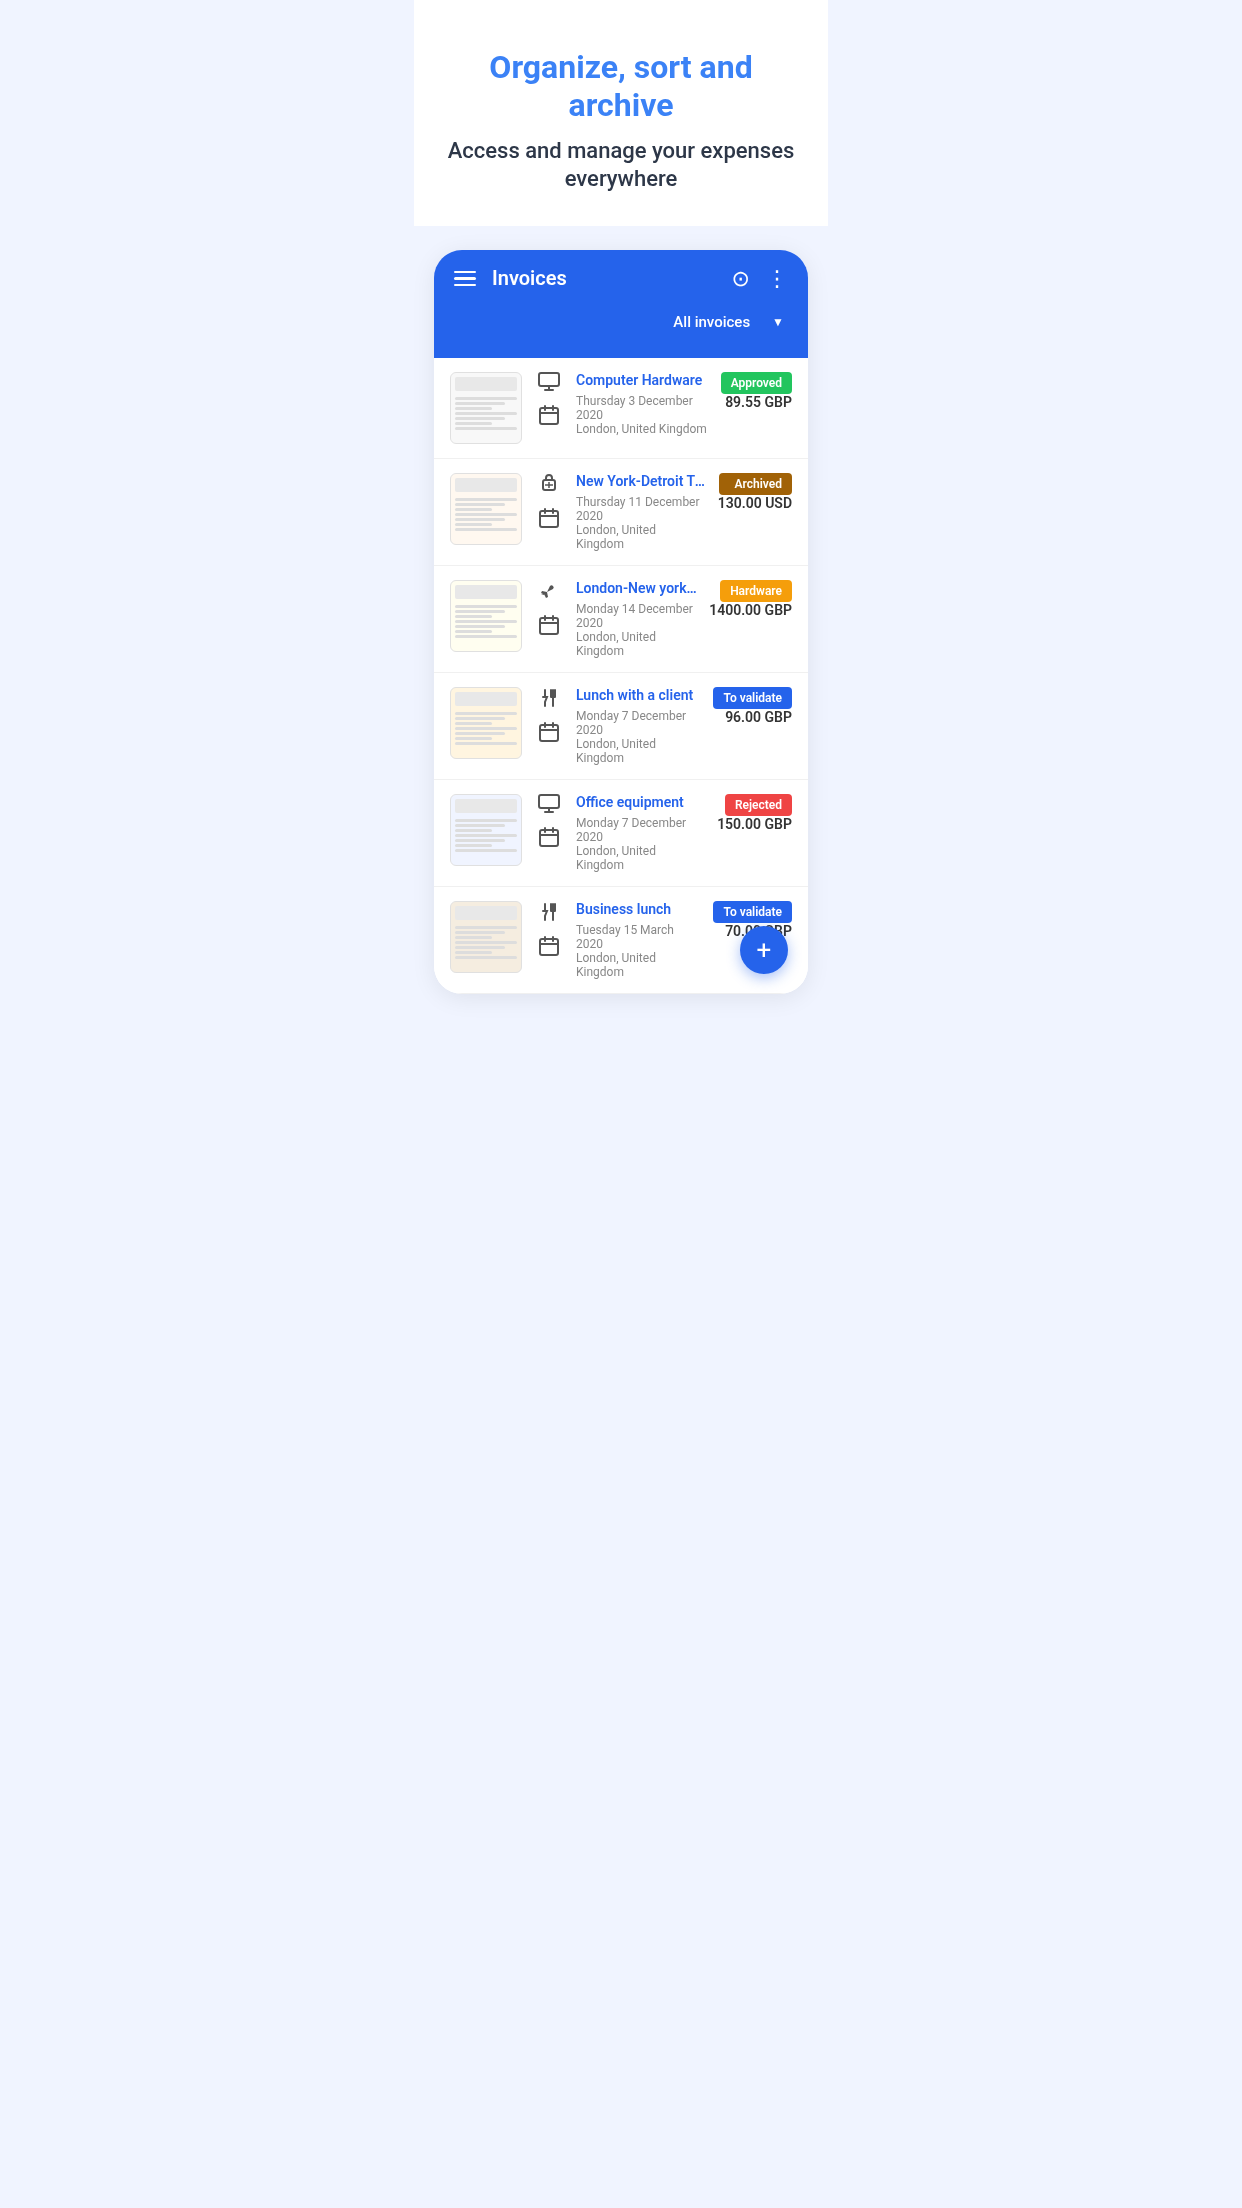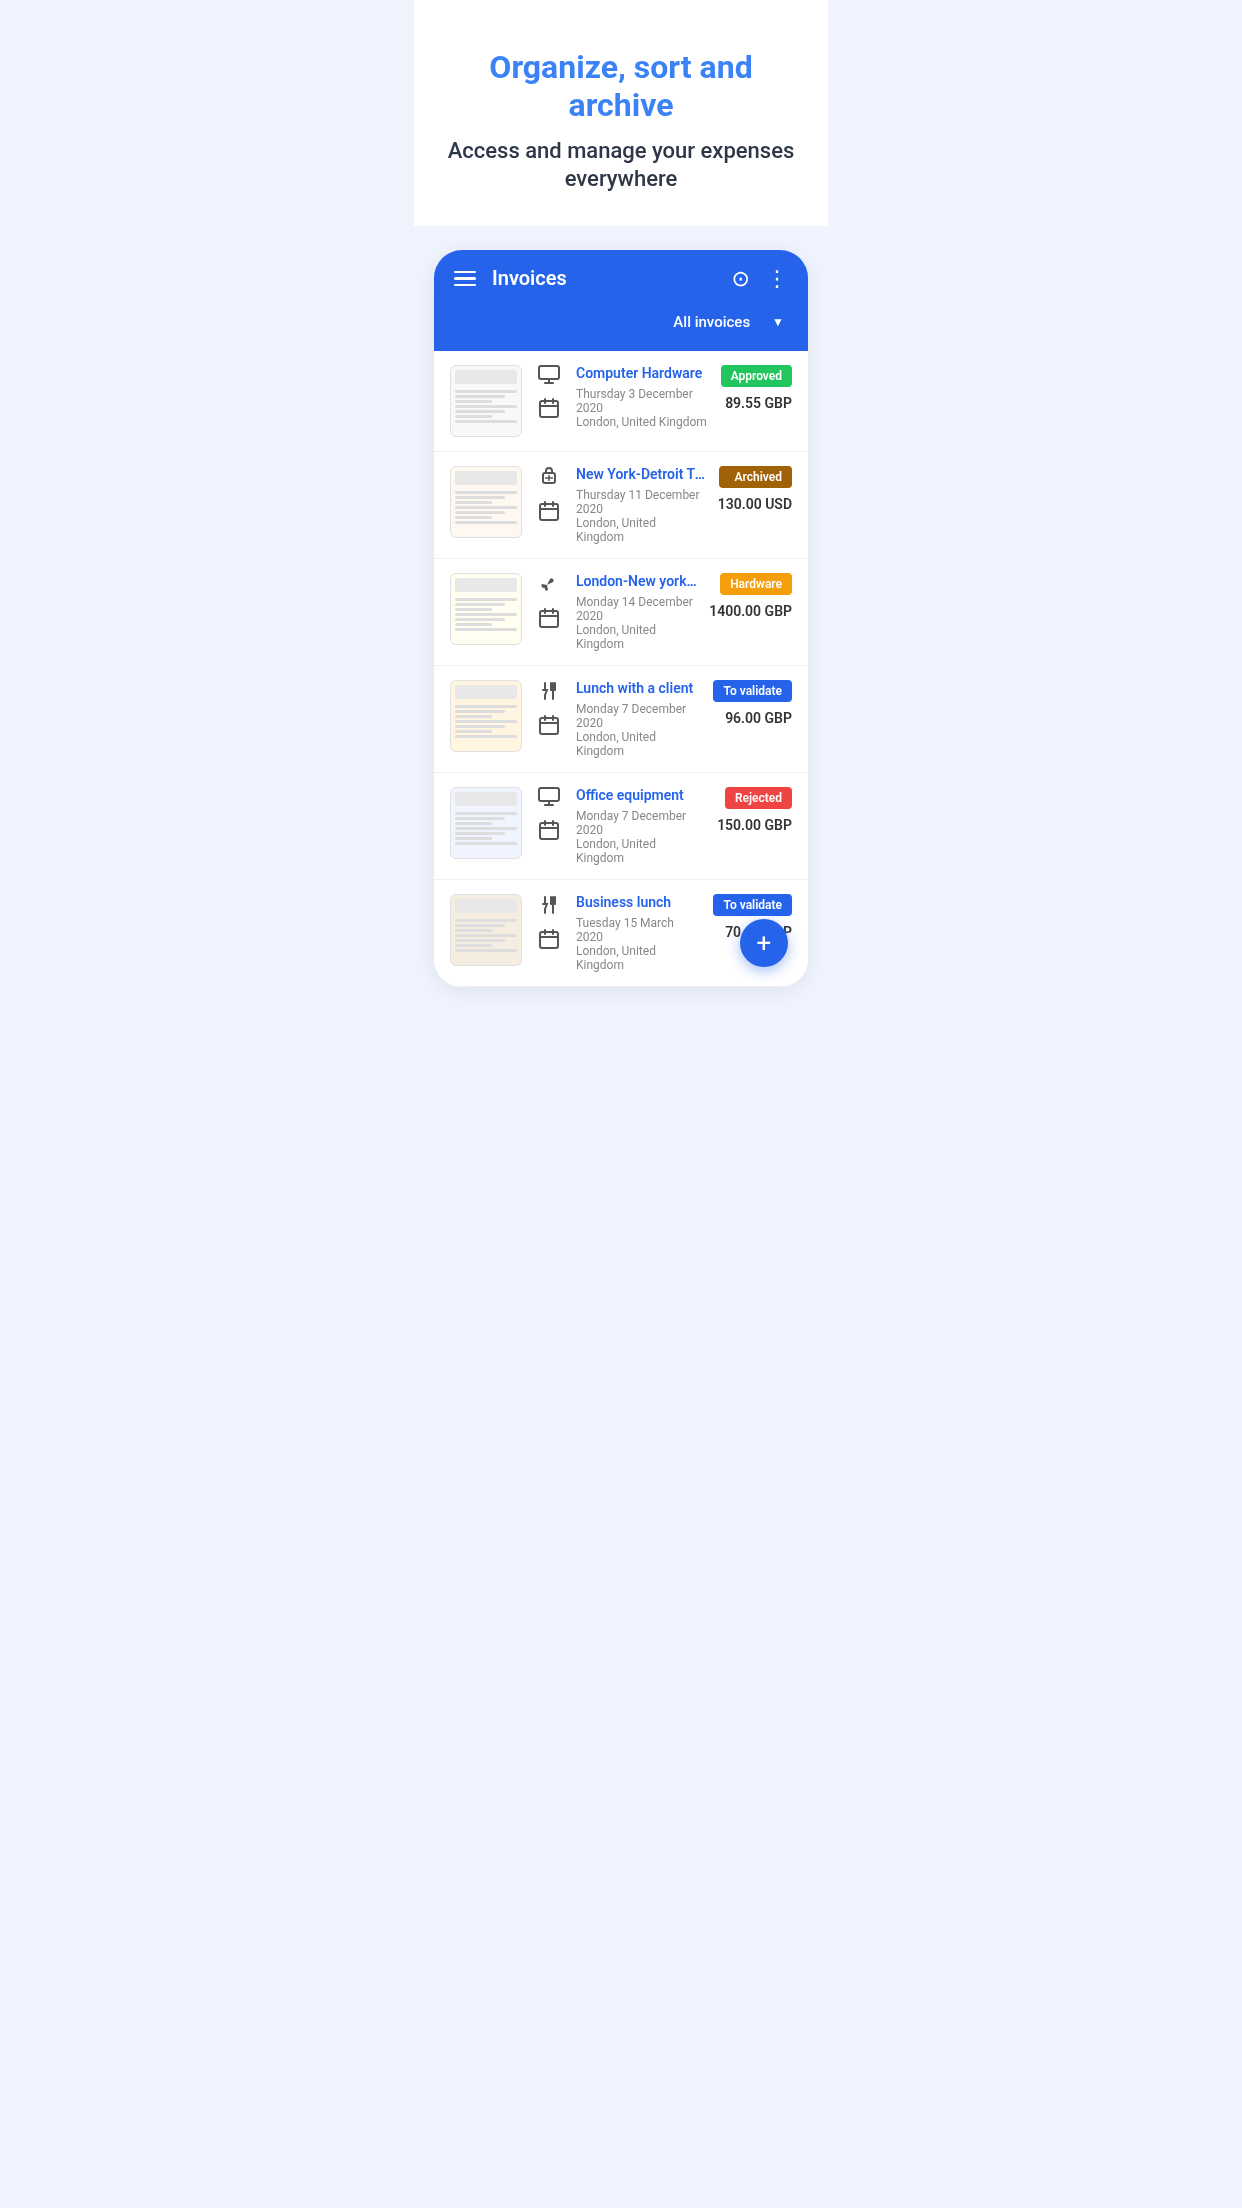--- a/index.html
+++ b/index.html
@@ -35,21 +35,21 @@
       background: #e8eeff;
       border-radius: 28px;
       margin: 24px 20px;
       padding: 0;
       overflow: hidden;
       box-shadow: 0 4px 24px rgba(0,0,0,0.08);
     }
 
     .app-header {
       background: #2563eb;
-      padding: 16px 20px 8px;
+      padding: 16px 20px 15px;
     }
     .app-header-top {
       display: flex;
       align-items: center;
       justify-content: space-between;
       padding-bottom: 14px;
     }
     .header-title {
       color: white;
       font-size: 20px;
@@ -188,21 +188,21 @@
     }
     .invoice-location {
       font-size: 12px;
       color: #888;
     }
 
     .invoice-right {
       display: flex;
       flex-direction: column;
       align-items: flex-end;
-      gap: 8px;
+      gap: 0;
       flex-shrink: 0;
     }
     .status-badge {
       padding: 4px 10px;
       border-radius: 4px;
       font-size: 12px;
       font-weight: 600;
       color: white;
       white-space: nowrap;
     }

